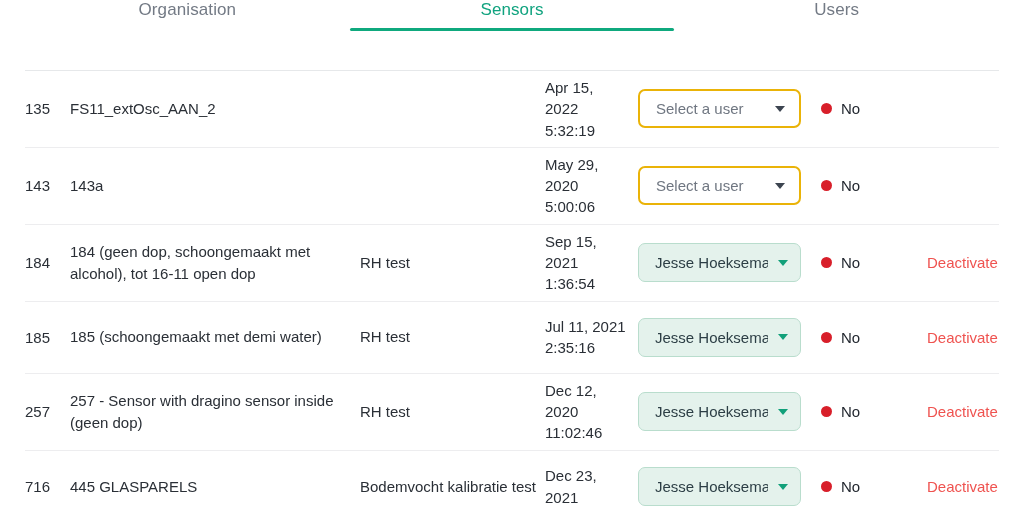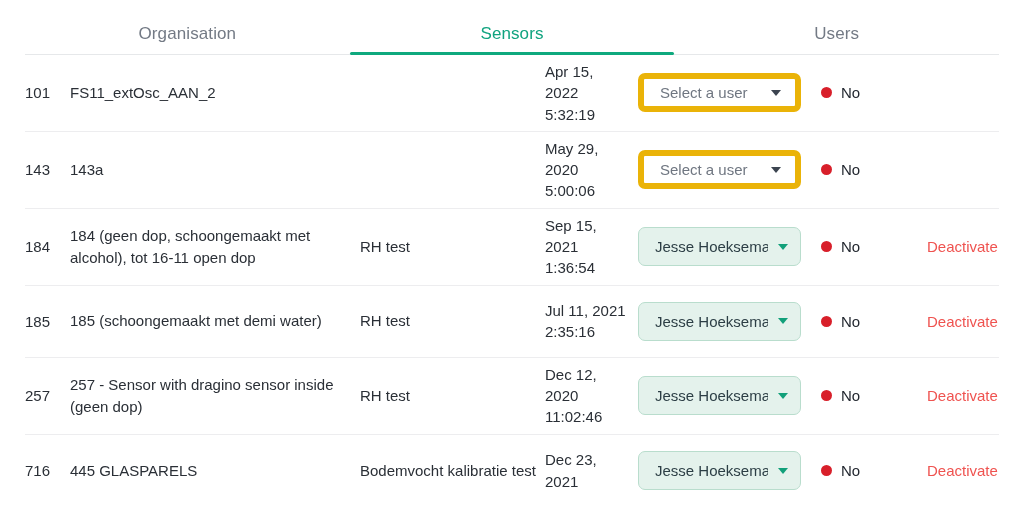--- a/index.html
+++ b/index.html
@@ -18,22 +18,22 @@
     position: relative;
     width: 1024px;
     height: 515px;
     background: #ffffff;
   }
 
   
   .tabbar {
     position: relative;
     display: flex;
-    align-items: flex-end;
-    height: 55px;
+    align-items: flex-start;
+    height: 71px;
     margin: 0 25px;
     border-bottom: 1px solid #e6e8ea;
   }
   .tab {
     flex: 1 1 0;
     display: flex;
     align-items: center;
     justify-content: center;
     font-size: 17px;
     letter-spacing: 0.1px;
@@ -131,21 +131,21 @@
     align-items: center;
     justify-content: space-between;
     width: 163px;
     height: 39px;
     border-radius: 7px;
     padding: 0 14px 0 16px;
     font-size: 15px;
     cursor: pointer;
     user-select: none;
     background: #ffffff;
-    border: 6px solid #eab308;
+    border: 2px solid #eab308;
     color: #6f7681;
   }
   .select.assigned {
     background: #e4f2ec;
     border: 1px solid #b9ddcd;
     color: #2c3e45;
     padding: 0 12px 0 16px;
   }
   .caret {
     width: 0;
@@ -198,21 +198,21 @@
     <div class="tab active">
       <span>Sensors</span>
     </div>
     <div class="tab">
       <span>Users</span>
     </div>
   </div>
 
   <div class="table" id="sensor-table">
       <div class="row">
-        <div class="c-id">101</div>
+        <div class="c-id">135</div>
         <div class="c-name">FS11_extOsc_AAN_2</div>
         <div class="c-org"></div>
         <div class="c-date">Apr 15, 2022 5:32:19</div>
         <div class="c-user">
           <div class="select">
             <span class="label">Select a user</span>
             <span class="caret"></span>
           </div>
         </div>
         <div class="c-status">

